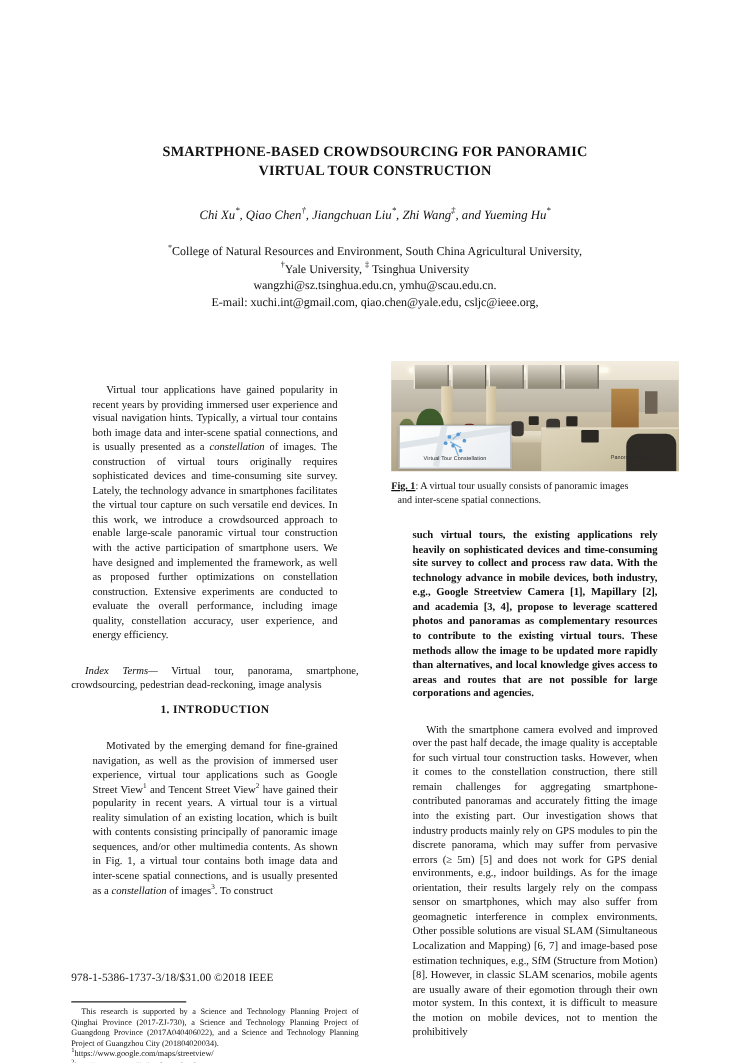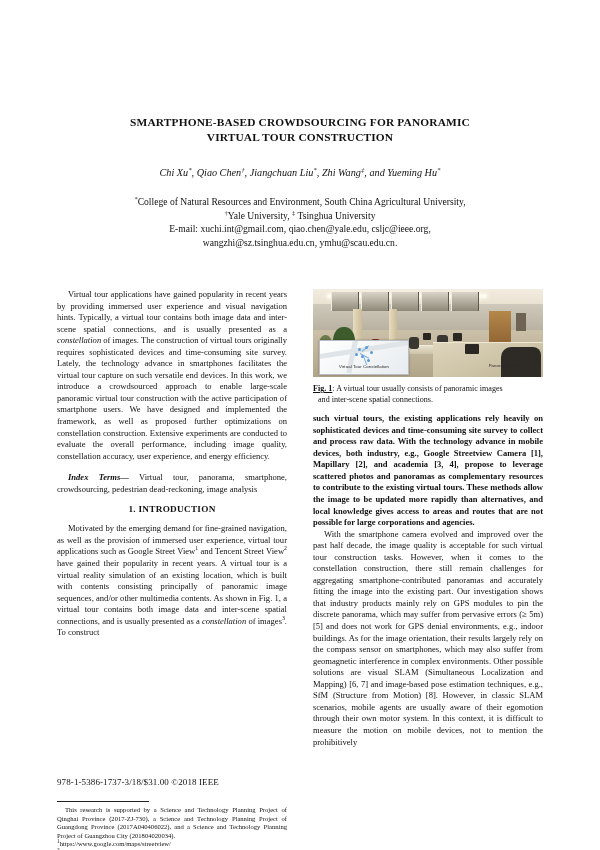--- a/index.html
+++ b/index.html
@@ -78,35 +78,35 @@
   .sec-head {
     text-align: center;
     font-weight: bold;
     font-size: 9.2px;
     letter-spacing: 0.3px;
     margin: 0 0 6px 0;
   }
   .sec-head.intro { margin: 0 0 8px 0; }
 
   p.body {
-    margin: 0;
+    margin: 17px;
     text-indent: 11px;
     text-align: justify;
     hyphens: auto;
   }
   p.body.noindent { text-indent: 0; font-weight: bold; }
   p.body + p.body { margin-top: 0px; }
   .abs-p { text-indent: 0; }
 
   .idx {
     margin-top: 10px;
     text-indent: 11px;
     text-align: justify;
   }
-  .idx b i { font-weight: bold; font-style: italic; }
+  .idx b i { font-weight: normal; font-style: italic; }
 
   
   .figure {
     margin: 0 0 8px 0;
   }
   .figbox {
     width: 230px;
     height: 88px;
     position: relative;
     overflow: hidden;
@@ -255,22 +255,22 @@
   <div class="title">
     <div>SMARTPHONE-BASED CROWDSOURCING FOR PANORAMIC</div>
     <div>VIRTUAL TOUR CONSTRUCTION</div>
   </div>
 
   <div class="authors">Chi Xu<sup>*</sup>, Qiao Chen<sup>†</sup>, Jiangchuan Liu<sup>*</sup>, Zhi Wang<sup>‡</sup>, and Yueming Hu<sup>*</sup></div>
 
   <div class="affil">
     <div><sup>*</sup>College of Natural Resources and Environment, South China Agricultural University,</div>
     <div><sup>†</sup>Yale University, <sup>‡</sup> Tsinghua University</div>
+    <div>wangzhi@sz.tsinghua.edu.cn, ymhu@scau.edu.cn.</div>
     <div>E-mail: xuchi.int@gmail.com, qiao.chen@yale.edu, csljc@ieee.org,</div>
-    <div>wangzhi@sz.tsinghua.edu.cn, ymhu@scau.edu.cn.</div>
   </div>
 
   <div class="columns">
 
     <div class="col left">
 
 
       <p class="body abs-p">Virtual tour applications have gained popularity in recent years by providing immersed user experience and visual navigation hints. Typically, a virtual tour contains both image data and inter-scene spatial connections, and is usually presented as a <i>constellation</i> of images. The construction of virtual tours originally requires sophisticated devices and time-consuming site survey. Lately, the technology advance in smartphones facilitates the virtual tour capture on such versatile end devices. In this work, we introduce a crowdsourced approach to enable large-scale panoramic virtual tour construction with the active participation of smartphone users. We have designed and implemented the framework, as well as proposed further optimizations on constellation construction. Extensive experiments are conducted to evaluate the overall performance, including image quality, constellation accuracy, user experience, and energy efficiency.</p>
 
       <p class="idx"><b><i>Index Terms—</i></b><span> Virtual tour, panorama, smartphone, crowdsourcing, pedestrian dead-reckoning, image analysis</span></p>

